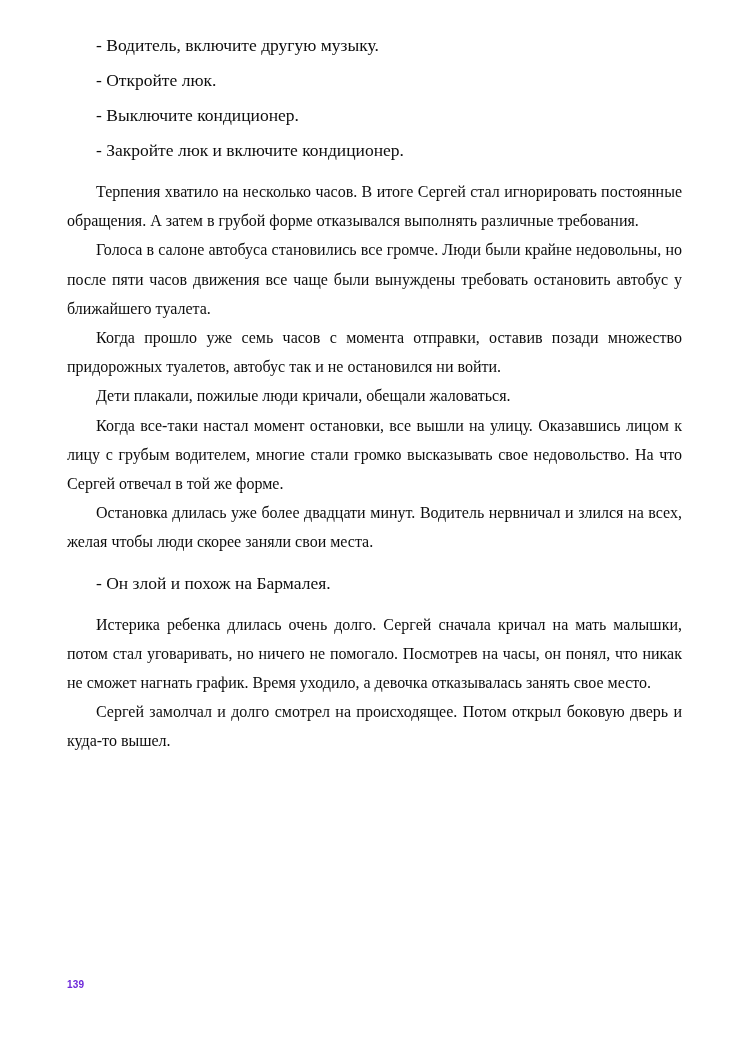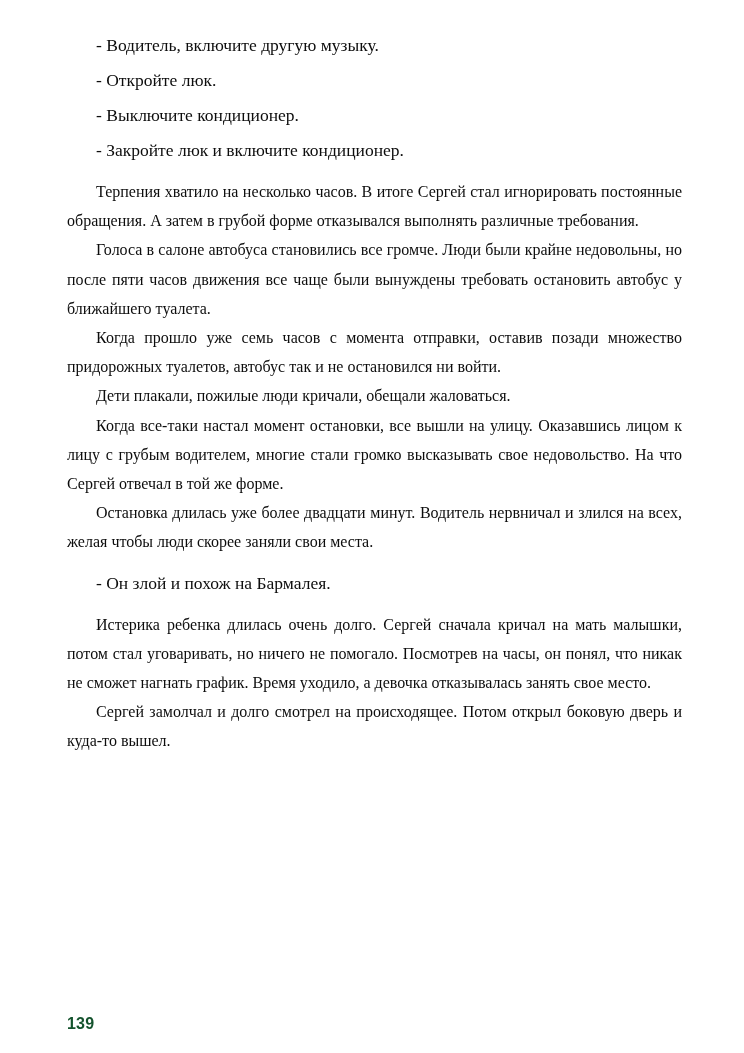--- a/index.html
+++ b/index.html
@@ -55,26 +55,26 @@
 
   
   .block-gap {
     margin-top: 9px;
   }
 
   
   .folio {
     position: absolute;
     left: 67px;
-    top: 1016px;
+    top: 980px;
     font-family: "Liberation Sans", "DejaVu Sans", sans-serif;
-    font-size: 16px;
+    font-size: 10px;
     font-weight: 600;
     line-height: 1;
-    color: #14532d;
+    color: #6d28d9;
     letter-spacing: 0.2px;
   }
 </style>
 </head>
 <body>
 
 <div class="page">
 
   <div class="text-column">
 

